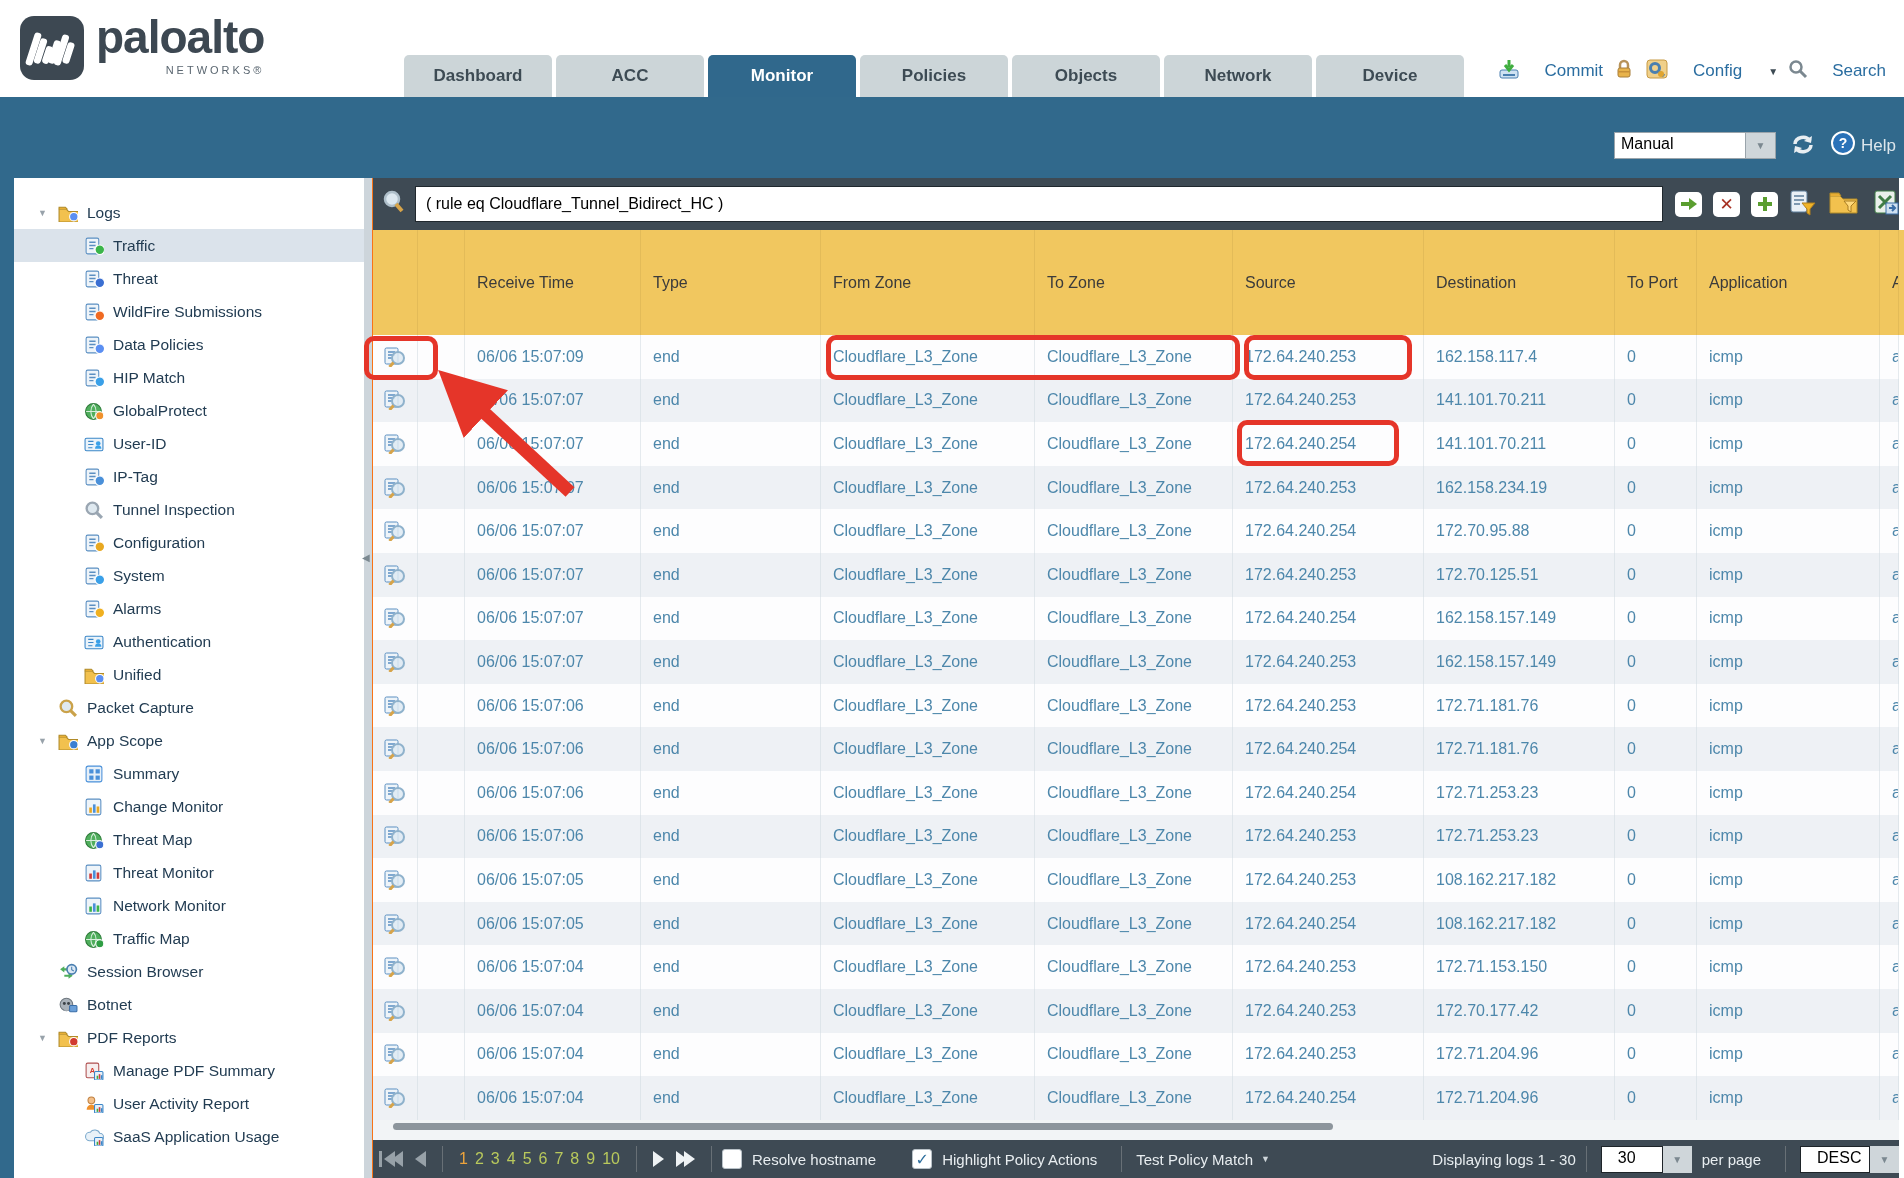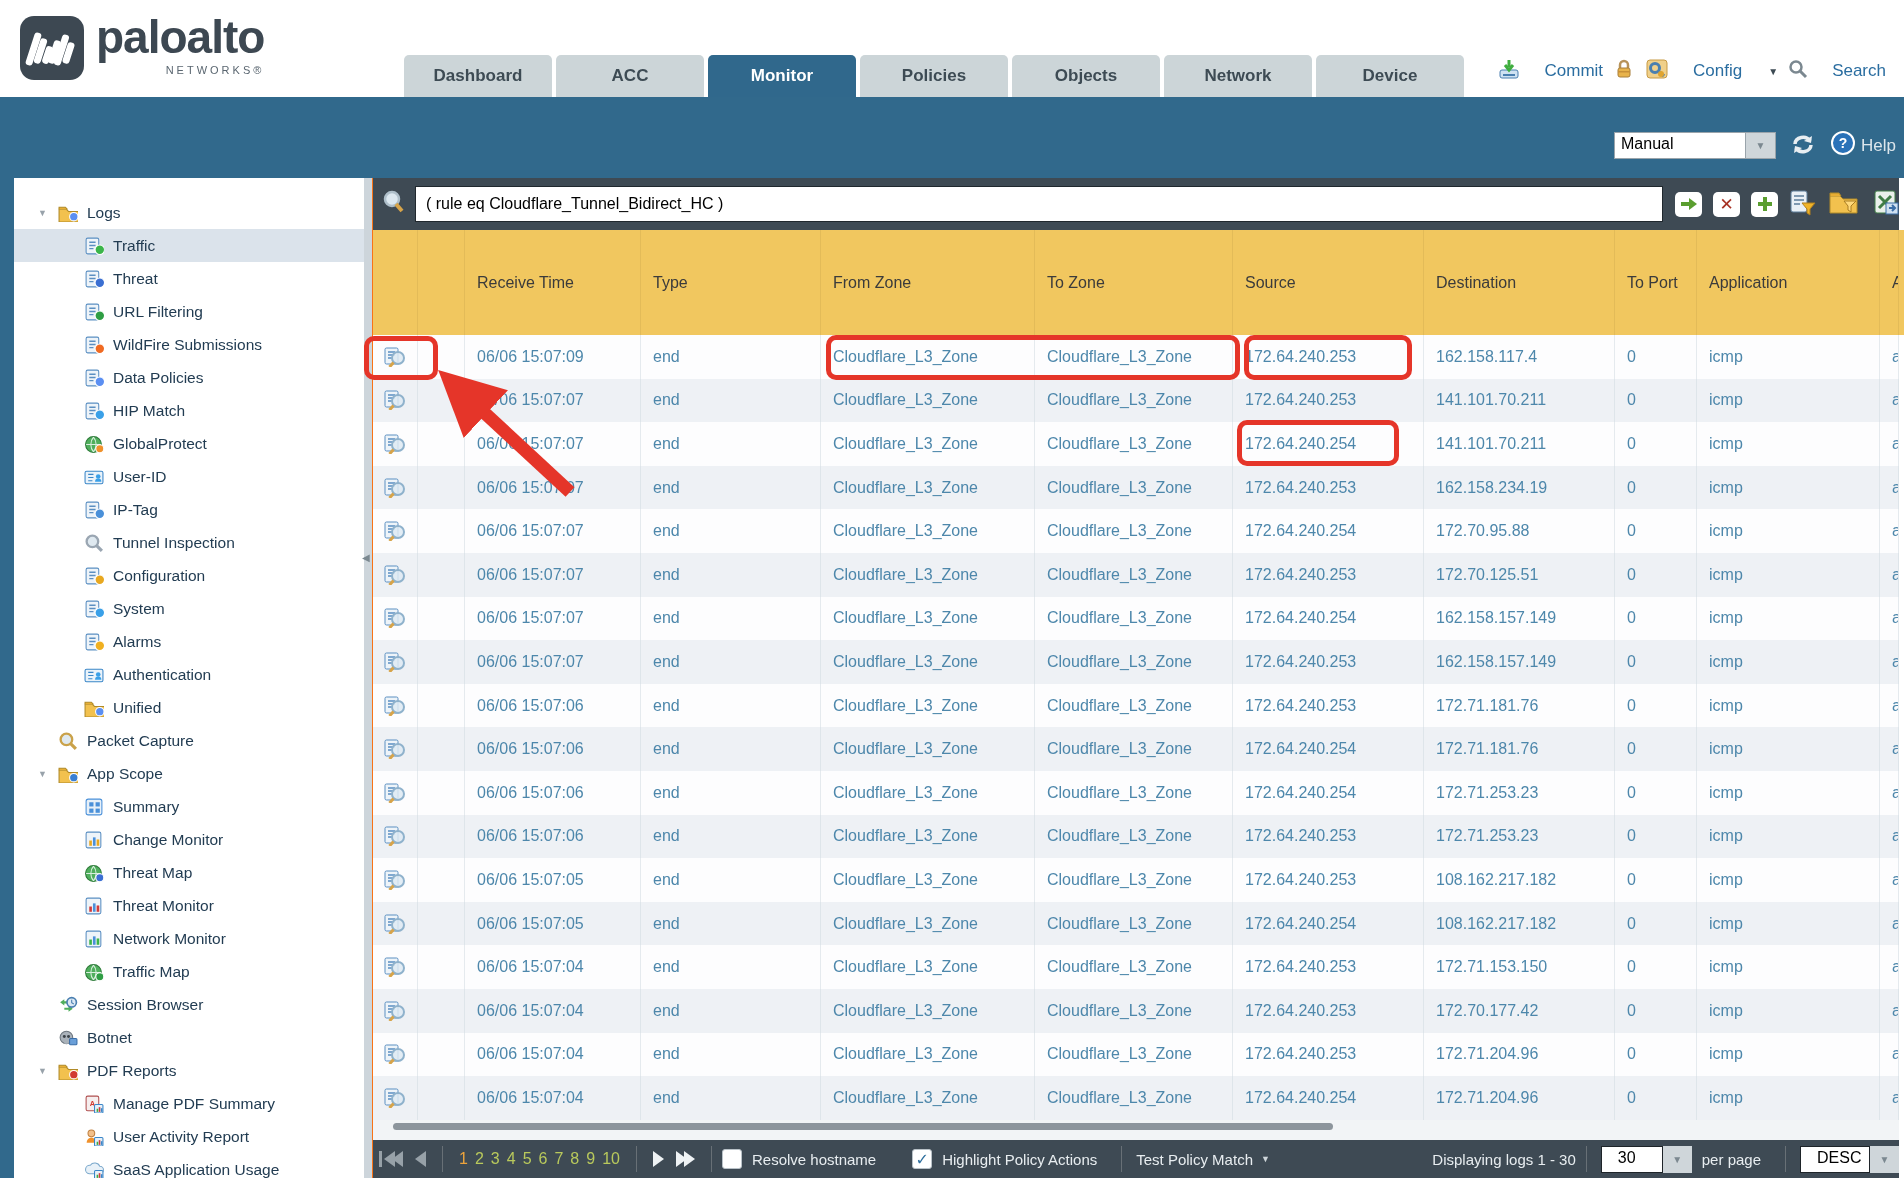--- a/index.html
+++ b/index.html
@@ -218,30 +218,20 @@
             <circle cx="15" cy="12" r="4.5" fill="#3b6fd2" stroke="#ffffff"></circle>
           </svg>
         </span>
         <span>Threat</span>
       </div>
       <div class="tree-row lvl1">
         <span class="ticon">
           <svg width="20" height="18" viewBox="0 0 19 17">
             <rect x="2" y="1" width="12" height="15" rx="1.5" fill="#eef4f9" stroke="#5b8fc2"></rect>
             <path d="M5 5 h6 M5 8 h6 M5 11 h4" stroke="#5b8fc2" stroke-width="1.4"></path>
-            <circle cx="15" cy="12" r="4.5" fill="#2f9e44" stroke="#ffffff"></circle>
-          </svg>
-        </span>
-        <span>URL Filtering</span>
-      </div>
-      <div class="tree-row lvl1">
-        <span class="ticon">
-          <svg width="20" height="18" viewBox="0 0 19 17">
-            <rect x="2" y="1" width="12" height="15" rx="1.5" fill="#eef4f9" stroke="#5b8fc2"></rect>
-            <path d="M5 5 h6 M5 8 h6 M5 11 h4" stroke="#5b8fc2" stroke-width="1.4"></path>
             <circle cx="15" cy="12" r="4.5" fill="#f06a22" stroke="#ffffff"></circle>
           </svg>
         </span>
         <span>WildFire Submissions</span>
       </div>
       <div class="tree-row lvl1">
         <span class="ticon">
           <svg width="20" height="18" viewBox="0 0 19 17">
             <rect x="2" y="1" width="12" height="15" rx="1.5" fill="#eef4f9" stroke="#5b8fc2"></rect>
             <path d="M5 5 h6 M5 8 h6 M5 11 h4" stroke="#5b8fc2" stroke-width="1.4"></path>

